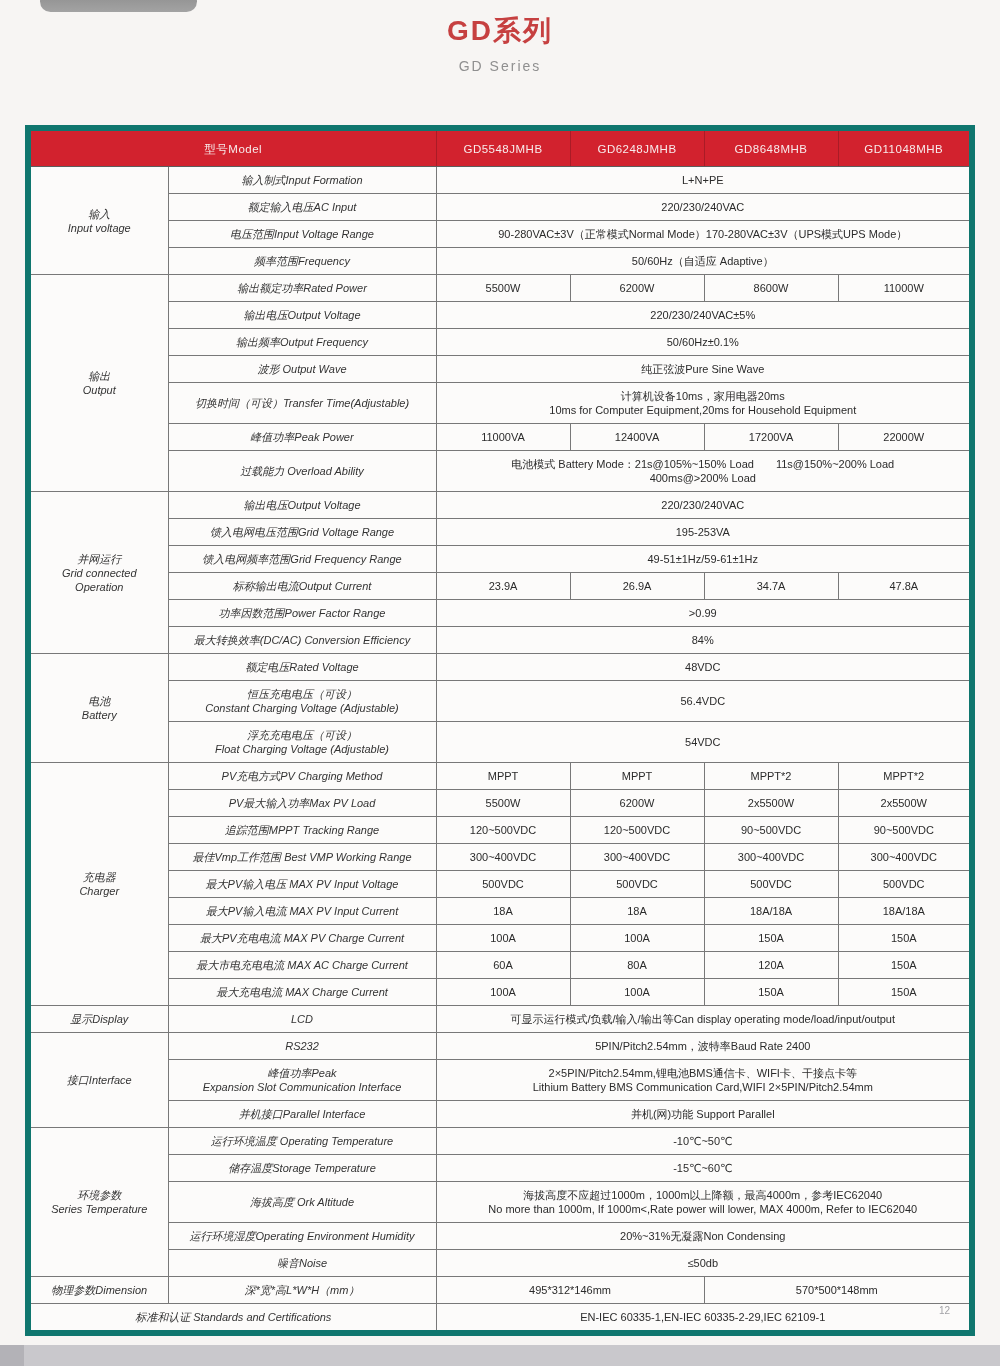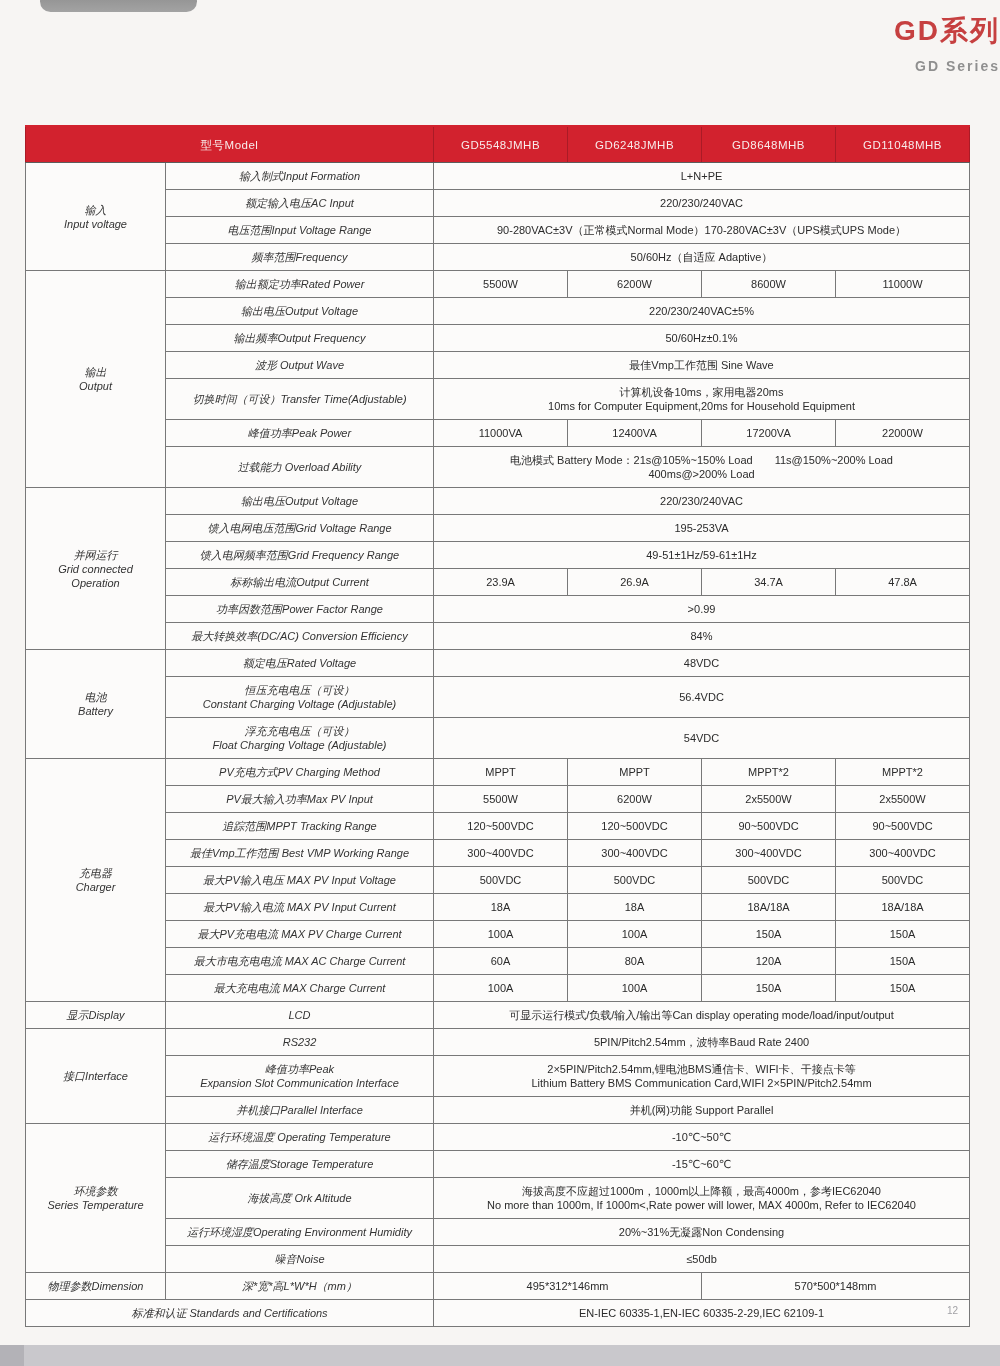--- a/index.html
+++ b/index.html
@@ -5,43 +5,43 @@
   html,body{margin:0;padding:0;}
   body{
     width:1000px;height:1366px;position:relative;overflow:hidden;
     background:#f7f5f3;
     font-family:"Liberation Sans","DejaVu Sans",sans-serif;
   }
   .top-pill{
     position:absolute;left:40px;top:-9px;width:157px;height:21px;
     border-radius:11px;background:linear-gradient(#8c8c8c,#a3a3a3);
   }
-  .title-wrap{position:absolute;top:12px;left:0;width:100%;text-align:right;}
+  .title-wrap{position:absolute;top:12px;left:0;width:100%;text-align:center;}
   .title-zh{font-size:28px;font-weight:bold;color:#c64040;letter-spacing:2px;}
-  .title-en{font-size:14px;color:#8f8f8f;letter-spacing:2px;margin-top:8px;font-weight:bold;}
+  .title-en{font-size:14px;color:#8f8f8f;letter-spacing:2px;margin-top:8px;font-weight:normal;}
   table.spec{
     position:absolute;left:25px;top:125px;width:944px;
     border-collapse:collapse;table-layout:fixed;
-    background:#fcfbfa;border:1px solid #0f766e;
+    background:#fcfbfa;border:6px solid #0f766e;
   }
   th,td{
     border:1px solid #787878;text-align:center;vertical-align:middle;
     padding:6px 4px;font-size:11px;line-height:14px;color:#2f2f2f;
     overflow:hidden;
   }
   thead th{
     background:#d2222e;color:#f8ebeb;font-weight:normal;
     font-size:11.5px;letter-spacing:.5px;height:23px;
     border-left:1px solid #aa1b26;border-right:1px solid #aa1b26;
     border-top:2px solid #d2222e;border-bottom:1px solid #5c5c5c;
   }
   td.cat{color:#333;font-style:italic;}
   td.spec-l{color:#333;font-style:italic;}
   td.val{color:#2b2b2b;}
-  .page-num{position:absolute;right:42px;top:1305px;font-size:10px;color:#a2a2a6;}
+  .page-num{position:absolute;right:50px;top:1305px;font-size:10px;color:#a2a2a6;}
   .bottom-bar{position:absolute;left:0;bottom:0;width:1000px;height:21px;background:#c9c8cc;}
   .bottom-bar-dark{position:absolute;left:0;bottom:0;width:24px;height:21px;background:#b3b2b7;}
 </style>
 </head>
 <body>
 
 <div class="top-pill"></div>
 
 <div class="title-wrap">
   <div class="title-zh">GD系列</div>
@@ -138,21 +138,21 @@
         </td>
         <td class="val" colspan="4">
           <div>50/60Hz±0.1%</div>
         </td>
       </tr>
       <tr>
         <td class="spec-l">
           <div>波形 Output Wave</div>
         </td>
         <td class="val" colspan="4">
-          <div>最佳Vmp工作范围 Sine Wave</div>
+          <div>纯正弦波Pure Sine Wave</div>
         </td>
       </tr>
       <tr>
         <td class="spec-l">
           <div>切换时间（可设）Transfer Time(Adjustable)</div>
         </td>
         <td class="val" colspan="4">
           <div>计算机设备10ms，家用电器20ms</div>
           <div>10ms for Computer Equipment,20ms for Household Equipment</div>
         </td>
@@ -291,21 +291,21 @@
         </td>
         <td class="val">
           <div>MPPT*2</div>
         </td>
         <td class="val">
           <div>MPPT*2</div>
         </td>
       </tr>
       <tr>
         <td class="spec-l">
-          <div>PV最大输入功率Max PV Input</div>
+          <div>PV最大输入功率Max PV Load</div>
         </td>
         <td class="val">
           <div>5500W</div>
         </td>
         <td class="val">
           <div>6200W</div>
         </td>
         <td class="val">
           <div>2x5500W</div>
         </td>

